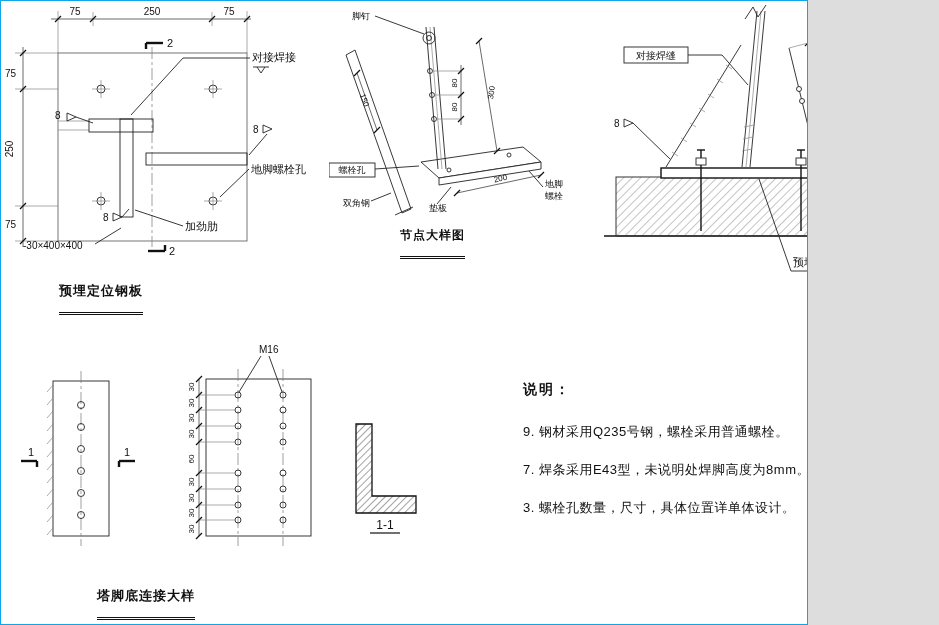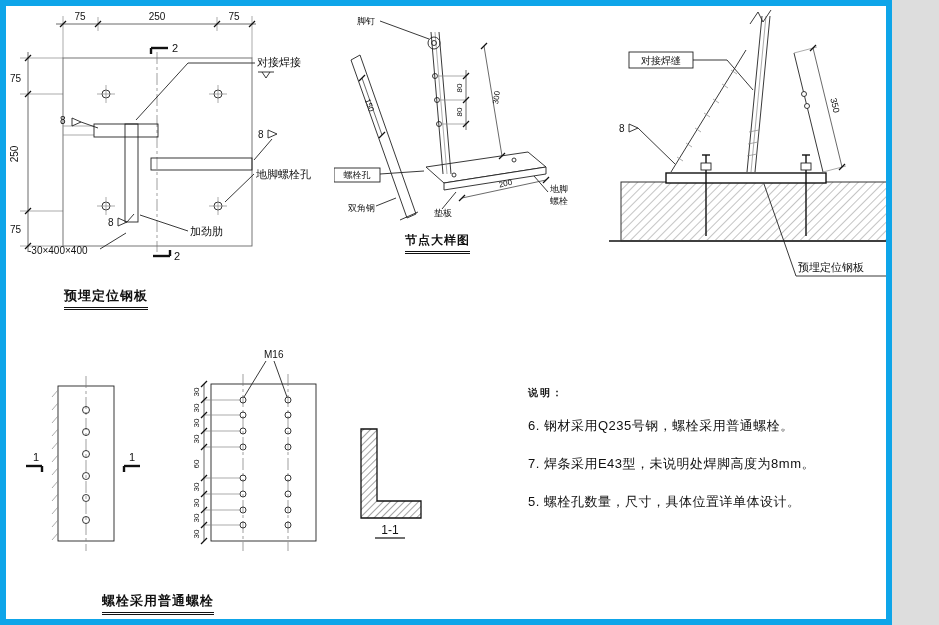--- a/index.html
+++ b/index.html
@@ -1,35 +1,35 @@
 <!DOCTYPE html>
 <html><head>
 <meta charset="utf-8">
 <style>
   *{margin:0;padding:0;box-sizing:border-box}
   html,body{background:#ddd}
   body{font-family:"Liberation Sans","DejaVu Sans",sans-serif}
-  .canvas{position:relative;width:892px;height:625px;background:#fff;border:6px solid #0ea5e9;overflow:hidden}
+  .canvas{position:relative;width:808px;height:625px;background:#fff;border:1px solid #0ea5e9;overflow:hidden}
   svg{position:absolute}
   svg text{fill:#111;font-size:10px;font-family:"Liberation Sans","DejaVu Sans",sans-serif}
   .t11{font-size:11px}
   .t9{font-size:9px}
   .t8{font-size:8px}
   .t12{font-size:12px}
   .thin{stroke:#222;stroke-width:0.9;fill:none}
   .med{stroke:#111;stroke-width:1.4;fill:none}
   .light{stroke:#888;stroke-width:0.7;fill:none}
   .dimline{stroke:#444;stroke-width:0.8;fill:none}
   .tick{stroke:#111;stroke-width:1.2}
   .thick{stroke:#111;stroke-width:2.4}
   .dashdot{stroke:#777;stroke-width:0.7;stroke-dasharray:12 3 3 3;fill:none}
   .whitefill{fill:#fff}
-  .title{position:absolute;font-weight:bold;font-size:13px;color:#111;border-bottom:3px double #111;padding-bottom:2px;letter-spacing:1px}
+  .title{position:absolute;font-weight:bold;font-size:13px;color:#111;border-bottom:3px double #111;padding-bottom:12px;letter-spacing:1px}
   .notes{position:absolute;left:522px;top:380px;width:400px;color:#111}
-  .notes .heading{font-size:10px;font-weight:bold;margin-bottom:17px;letter-spacing:2px}
+  .notes .heading{font-size:14px;font-weight:bold;margin-bottom:24px;letter-spacing:2px}
   .notes .note-item{font-size:13px;margin-bottom:20px;letter-spacing:0.5px}
 </style>
 </head>
 <body>
 
 <div class="canvas">
 
   <svg style="left:0;top:0" width="325" height="312" viewBox="0 0 325 312">
     <defs>
       <pattern id="hp1" patternUnits="userSpaceOnUse" width="5" height="5" patternTransform="rotate(45)">
@@ -392,22 +392,22 @@
       <line class="thin" x1="242" y1="17" x2="220" y2="53"></line>
       <line class="thin" x1="250" y1="17" x2="263" y2="53"></line>
     </g>
 
     <g>
       <polygon points="337,85 353,85 353,157 397,157 397,174 337,174" fill="url(#hp4)" stroke="#111" stroke-width="1.3"></polygon>
       <text class="t12" x="366" y="190" text-anchor="middle">1-1</text>
       <line class="tick" x1="351" y1="194" x2="381" y2="194"></line>
     </g>
   </svg>
-  <div class="title" style="left:96px;top:586px">螺栓采用普通螺栓</div>
+  <div class="title" style="left:96px;top:586px">塔脚底连接大样</div>
 
   <div class="notes">
     <div class="heading">说明：</div>
-    <div class="note-item">6. 钢材采用Q235号钢，螺栓采用普通螺栓。</div>
+    <div class="note-item">9. 钢材采用Q235号钢，螺栓采用普通螺栓。</div>
     <div class="note-item">7. 焊条采用E43型，未说明处焊脚高度为8mm。</div>
-    <div class="note-item">5. 螺栓孔数量，尺寸，具体位置详单体设计。</div>
+    <div class="note-item">3. 螺栓孔数量，尺寸，具体位置详单体设计。</div>
   </div>
 
 </div>
 
 </body></html>

